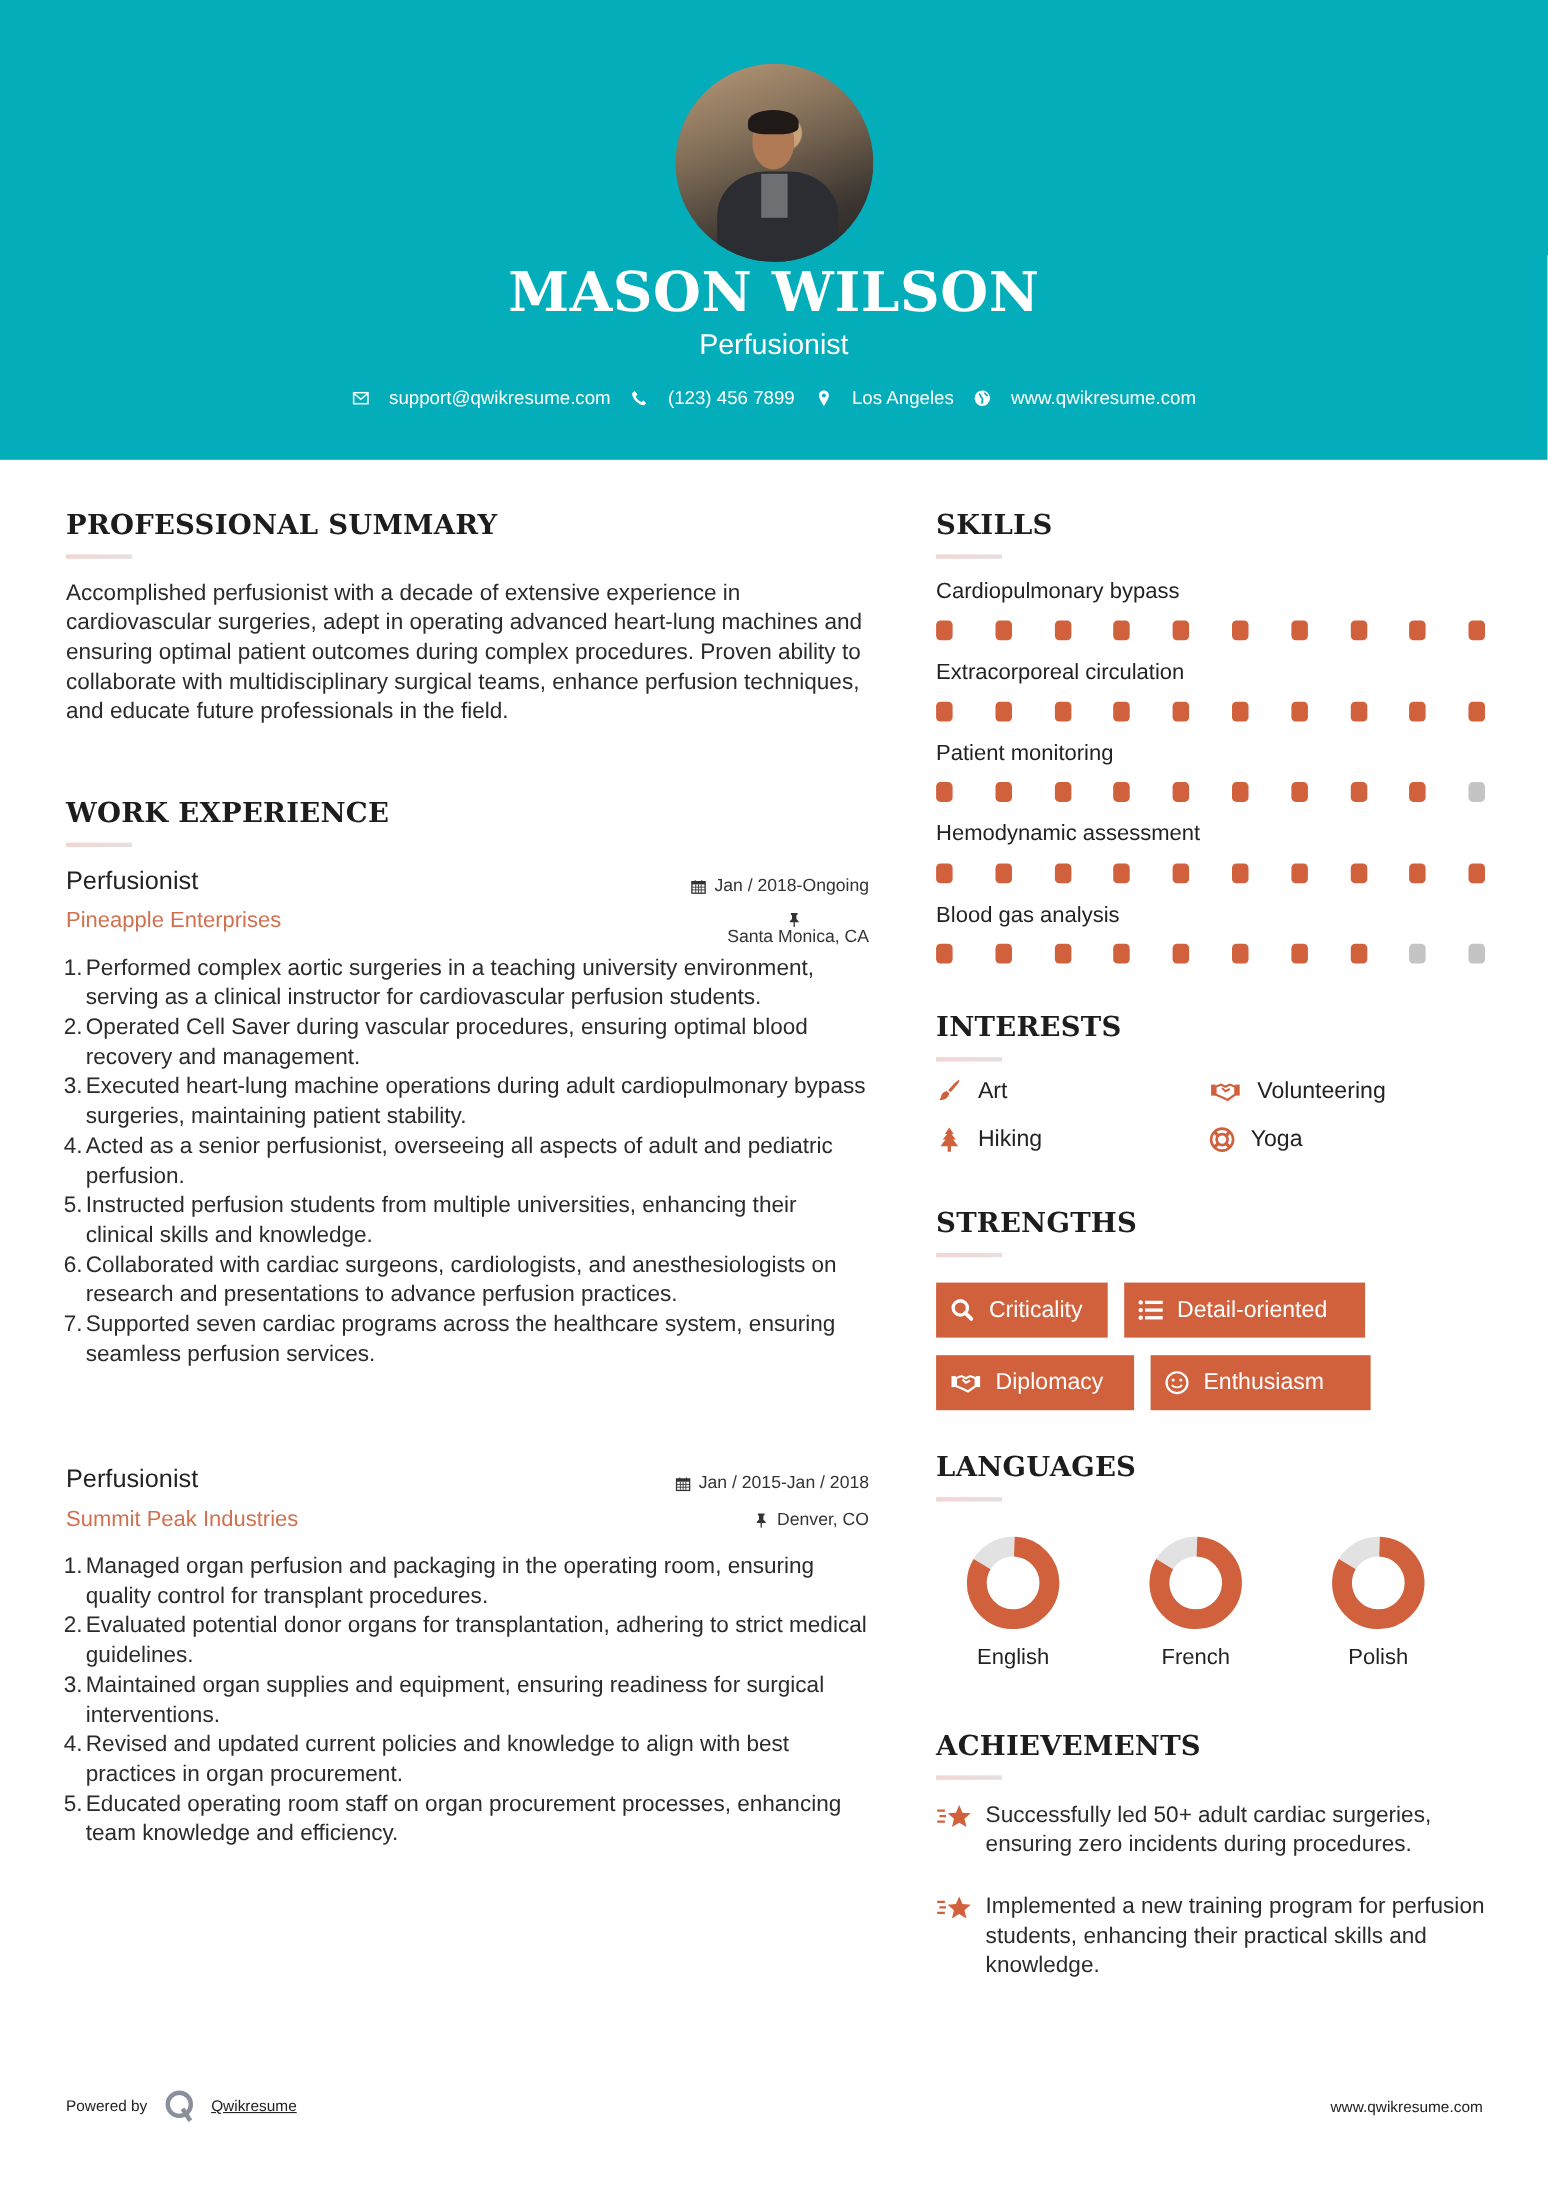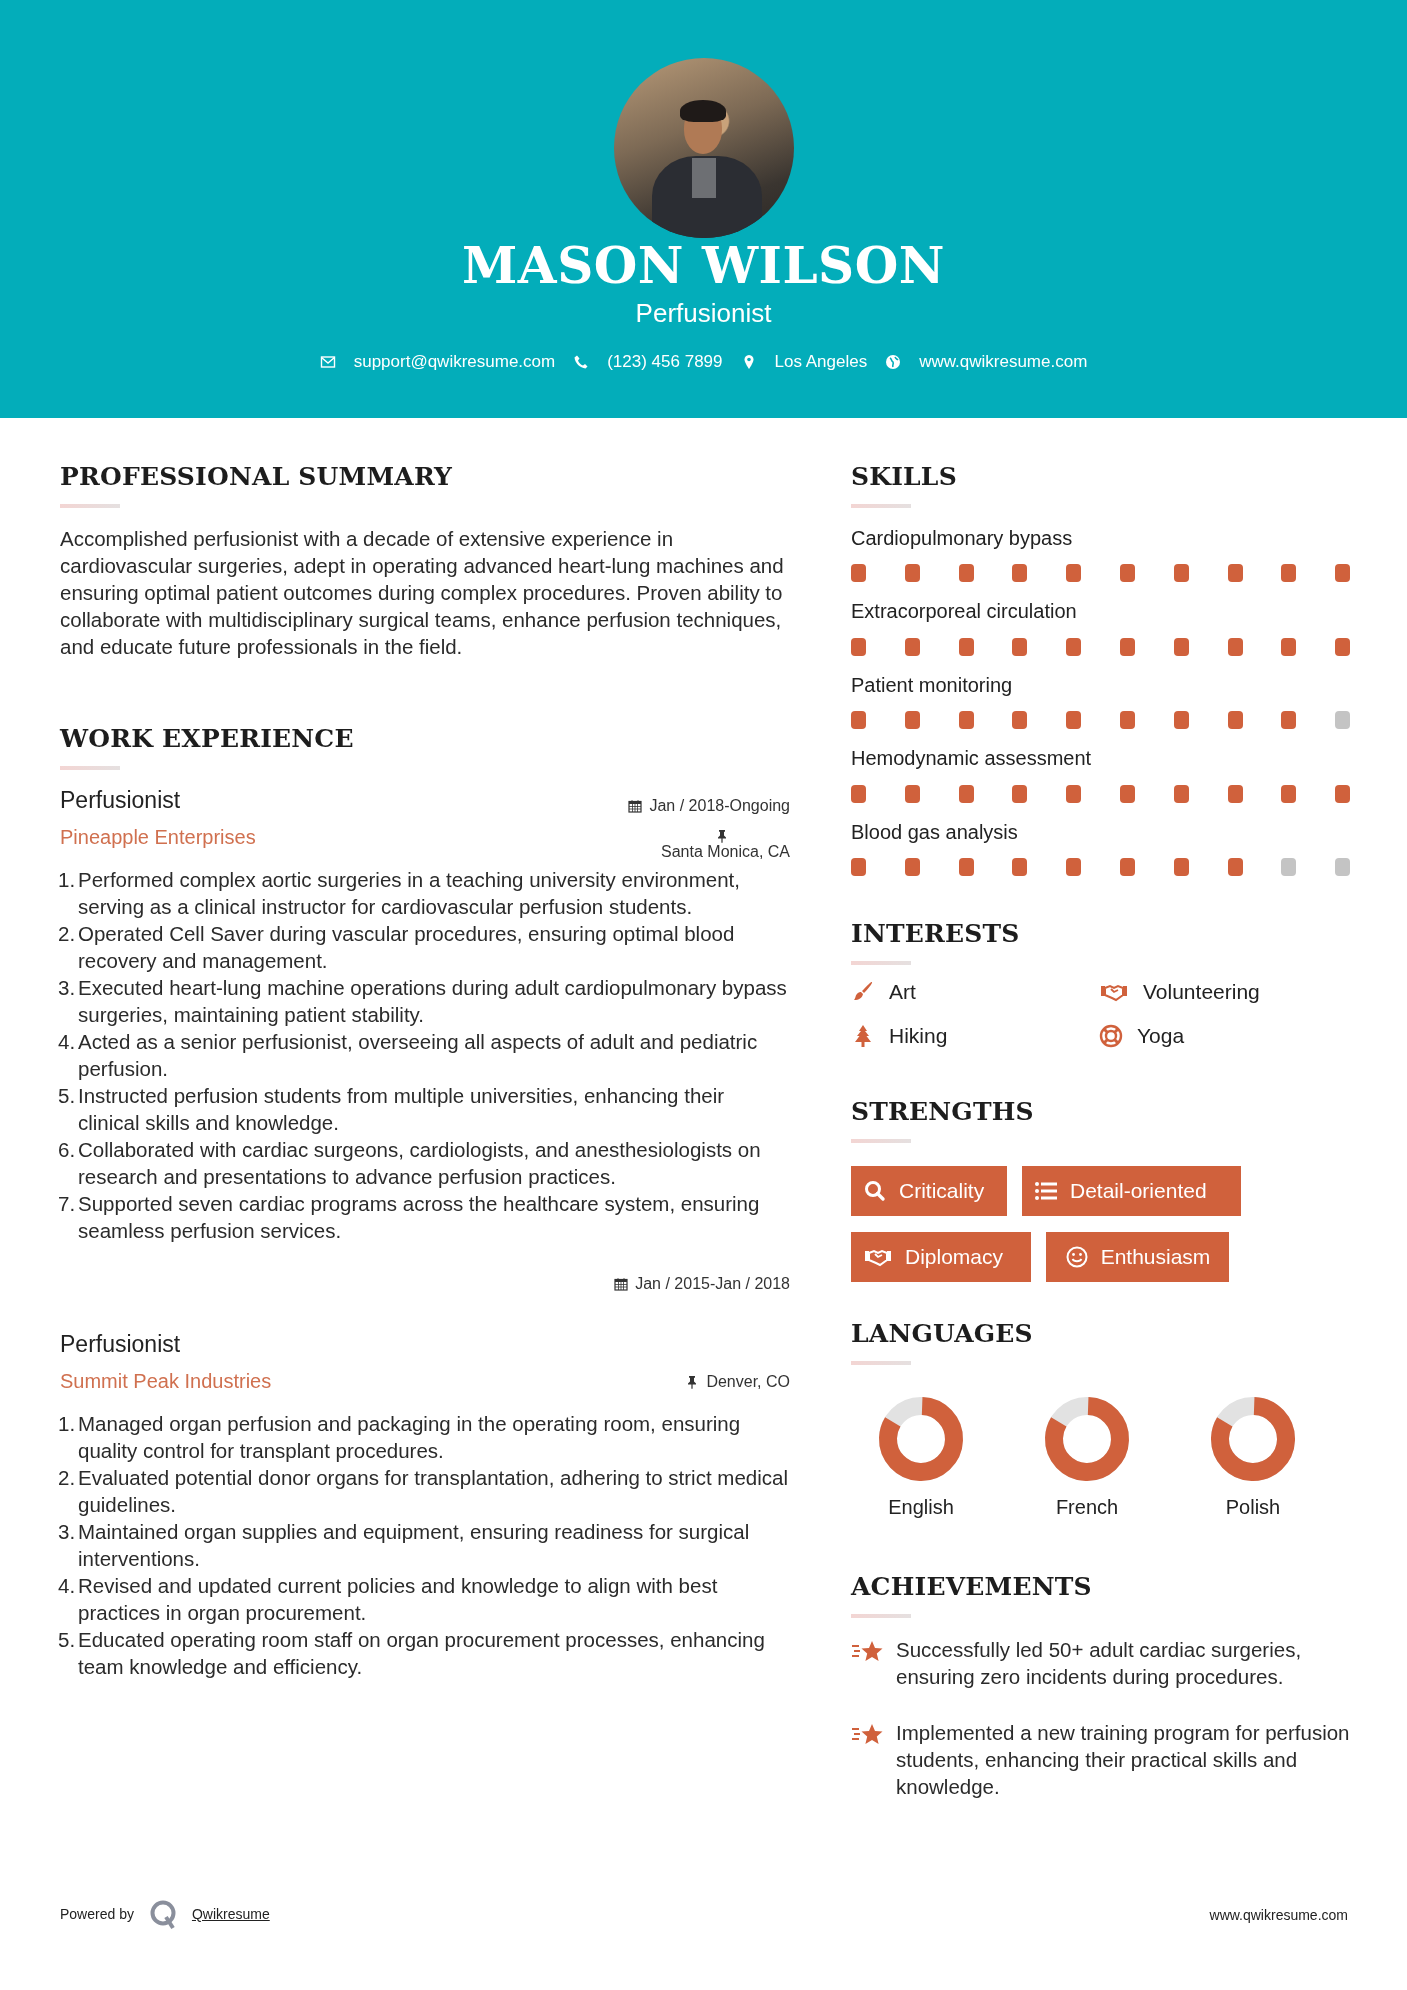--- a/index.html
+++ b/index.html
@@ -145,21 +145,21 @@
       <li><span class="num">3.</span><span>Executed heart-lung machine operations during adult cardiopulmonary bypass surgeries, maintaining patient stability.</span></li>
       <li><span class="num">4.</span><span>Acted as a senior perfusionist, overseeing all aspects of adult and pediatric perfusion.</span></li>
       <li><span class="num">5.</span><span>Instructed perfusion students from multiple universities, enhancing their clinical skills and knowledge.</span></li>
       <li><span class="num">6.</span><span>Collaborated with cardiac surgeons, cardiologists, and anesthesiologists on research and presentations to advance perfusion practices.</span></li>
       <li><span class="num">7.</span><span>Supported seven cardiac programs across the healthcare system, ensuring seamless perfusion services.</span></li>
     </ol>
   </div>
 
   <div>
     <div class="job-title" style="top:1331px;left:0;">Perfusionist</div>
-    <div class="job-meta" style="top:1275px;text-align:center;">
+    <div class="job-meta" style="top:1340px;text-align:center;">
       <svg viewBox="0 0 14 14">
           <rect x="1" y="2.5" width="12" height="10.5" fill="none" stroke="#333" stroke-width="1.2"></rect>
           <rect x="1" y="2.5" width="12" height="2.5" fill="#333"></rect>
           <path d="M4 1 V4 M10 1 V4 M1 7.5 H13 M1 10 H13 M4.5 5 V13 M7 5 V13 M9.5 5 V13" stroke="#333" stroke-width="0.8"></path>
         </svg>
       <span>Jan / 2015-Jan / 2018</span>
     </div>
     <div class="job-company" style="top:1370px;left:0;">Summit Peak Industries</div>
     <div class="job-meta" style="top:1373px;">
       <svg viewBox="0 0 14 14">
@@ -304,21 +304,21 @@
   </div>
   <div class="badge" style="top:1232px;left:0;width:180px;">
     <svg viewBox="0 0 28 24" style="width:30px">
         <rect x="1" y="6" width="4" height="10" fill="#fff"></rect>
         <rect x="23" y="6" width="4" height="10" fill="#fff"></rect>
         <path d="M5 8 L10 6 L14 8 L18 6 L23 8 V15 L16 20 L12 18 L5 15 Z" fill="none" stroke="#fff" stroke-width="2"></path>
         <path d="M11 9 L14 12 L18 10" fill="none" stroke="#fff" stroke-width="1.8"></path>
       </svg>
     <span>Diplomacy</span>
   </div>
-  <div class="badge" style="top:1232px;left:195px;width:183px;justify-content:center;">
+  <div class="badge" style="top:1232px;left:195px;width:200px;">
     <svg viewBox="0 0 24 24">
         <circle cx="12" cy="12" r="9.5" fill="none" stroke="#fff" stroke-width="2"></circle>
         <circle cx="8.5" cy="9.5" r="1.4" fill="#fff"></circle>
         <circle cx="15.5" cy="9.5" r="1.4" fill="#fff"></circle>
         <path d="M7.5 14 C9 17 15 17 16.5 14" fill="none" stroke="#fff" stroke-width="1.8"></path>
       </svg>
     <span>Enthusiasm</span>
   </div>
 
   <div class="sec-title" style="top:1319px;left:0;">LANGUAGES</div>

